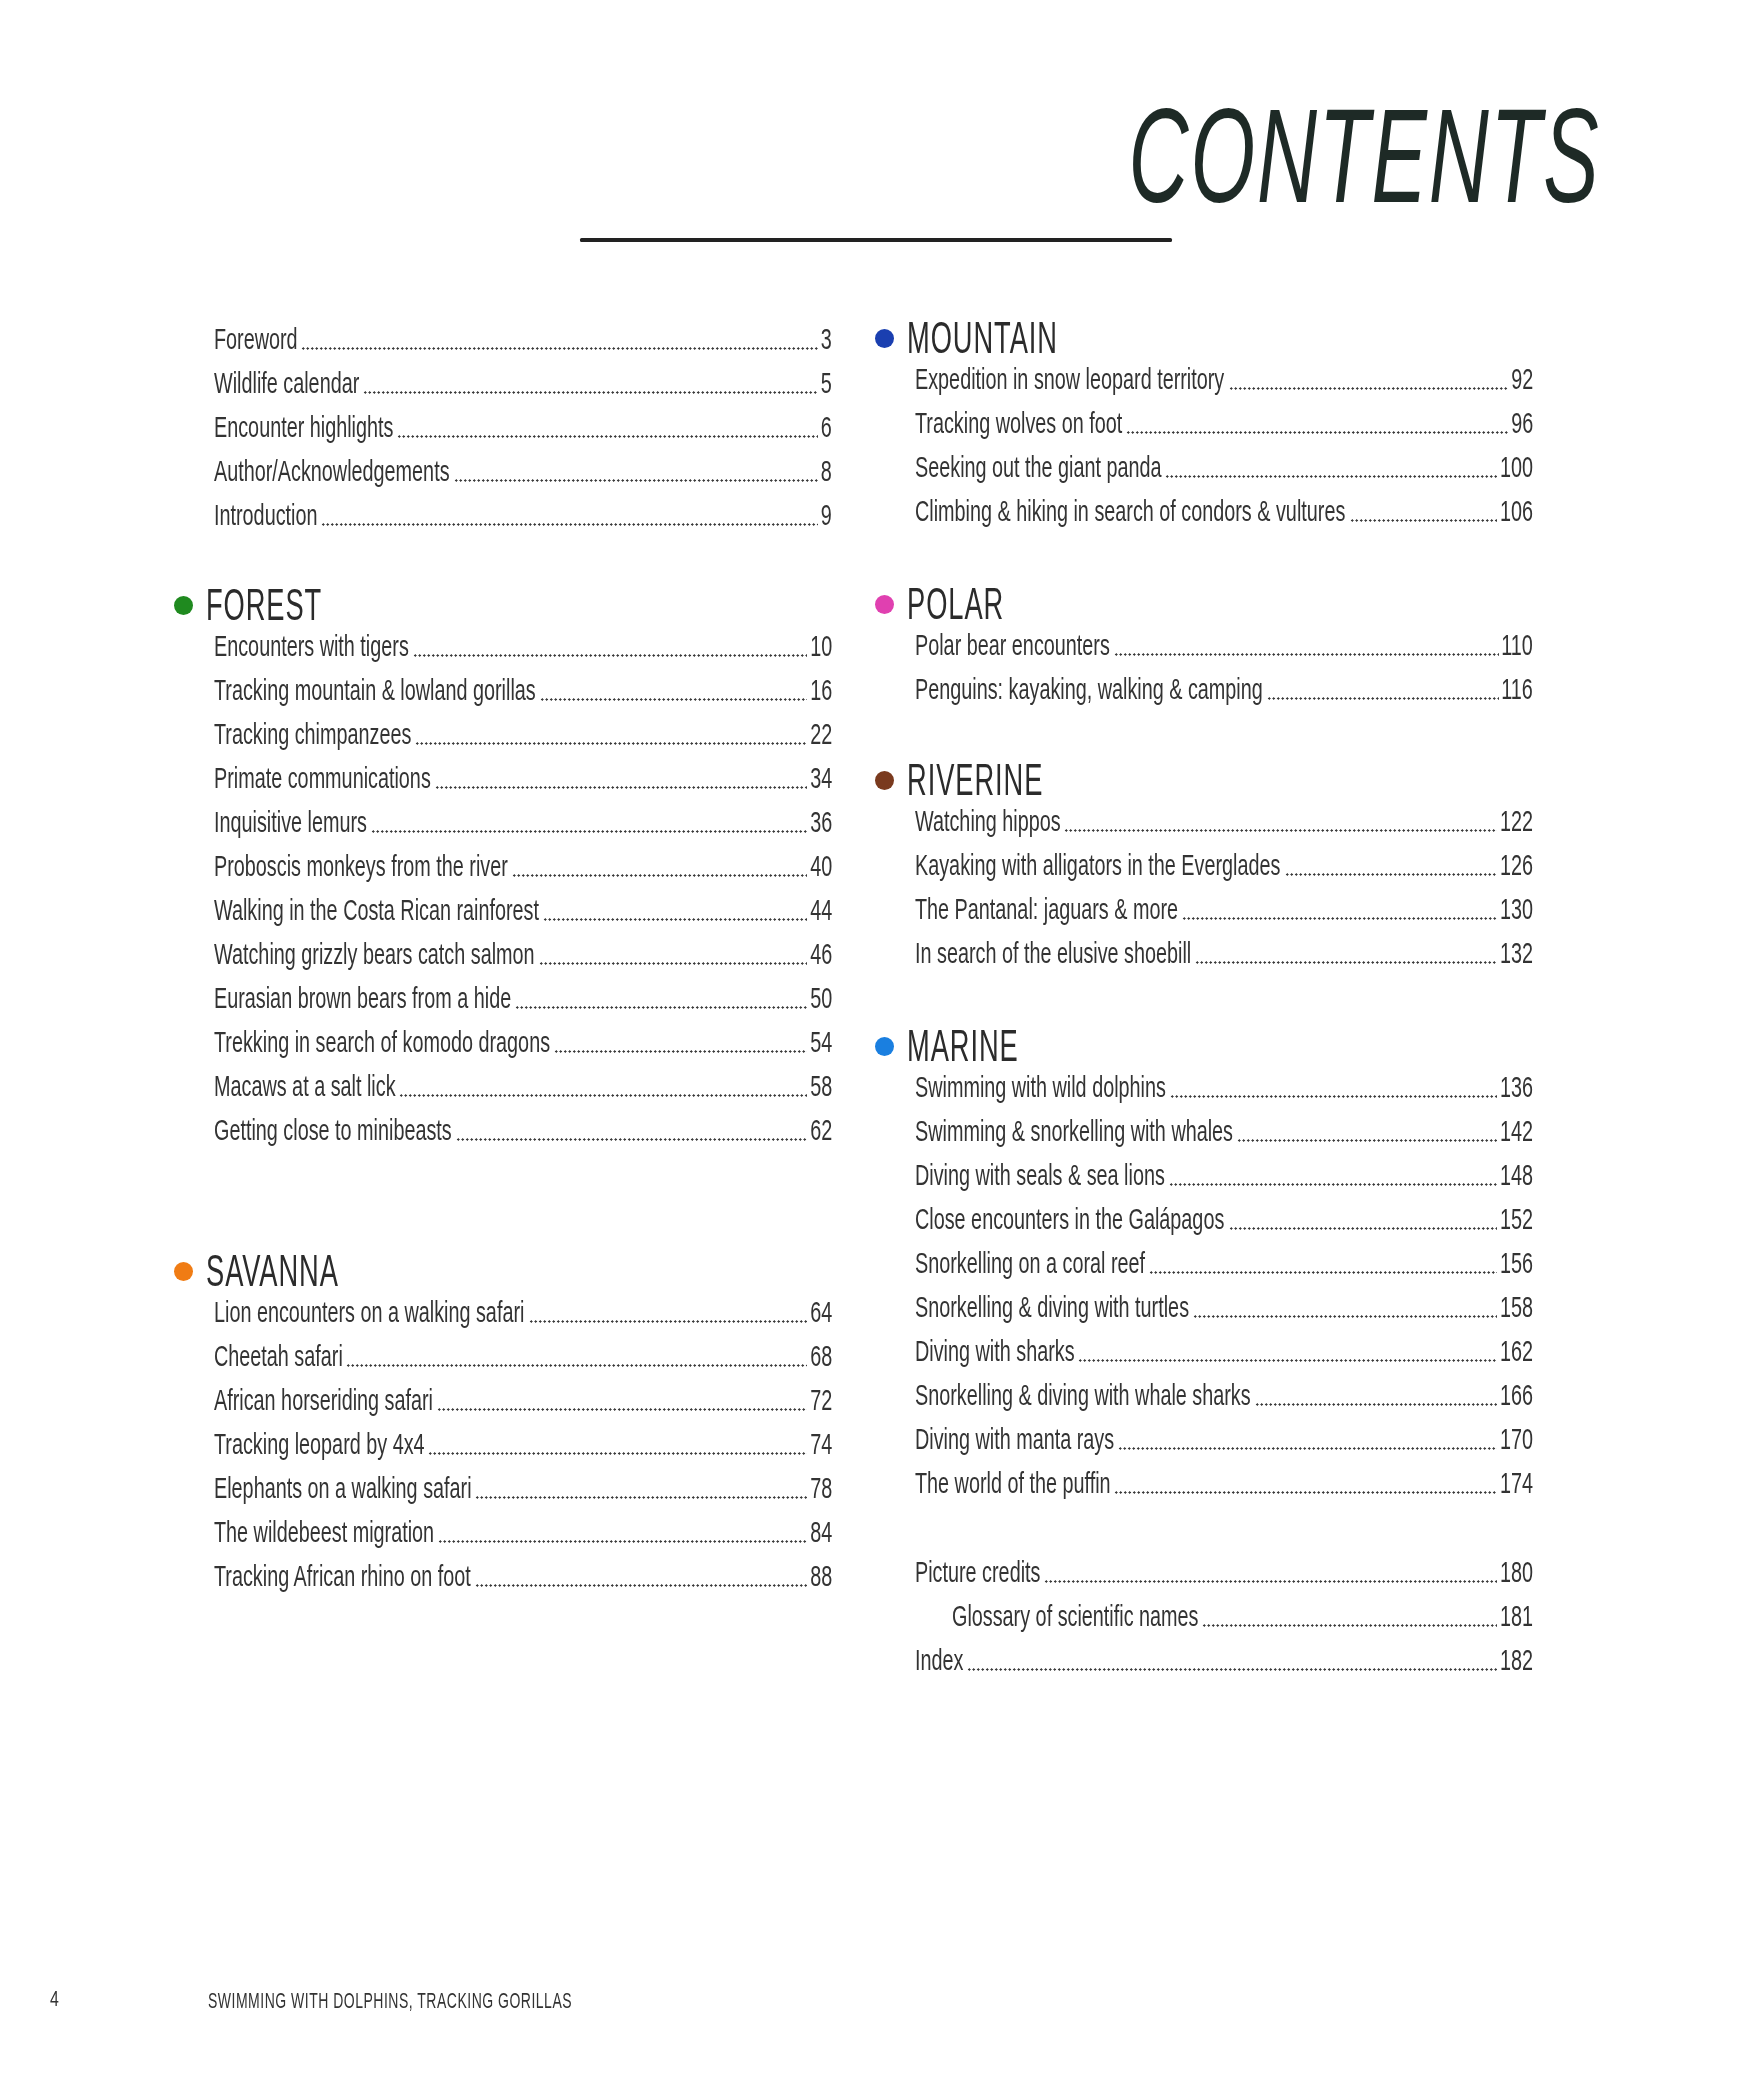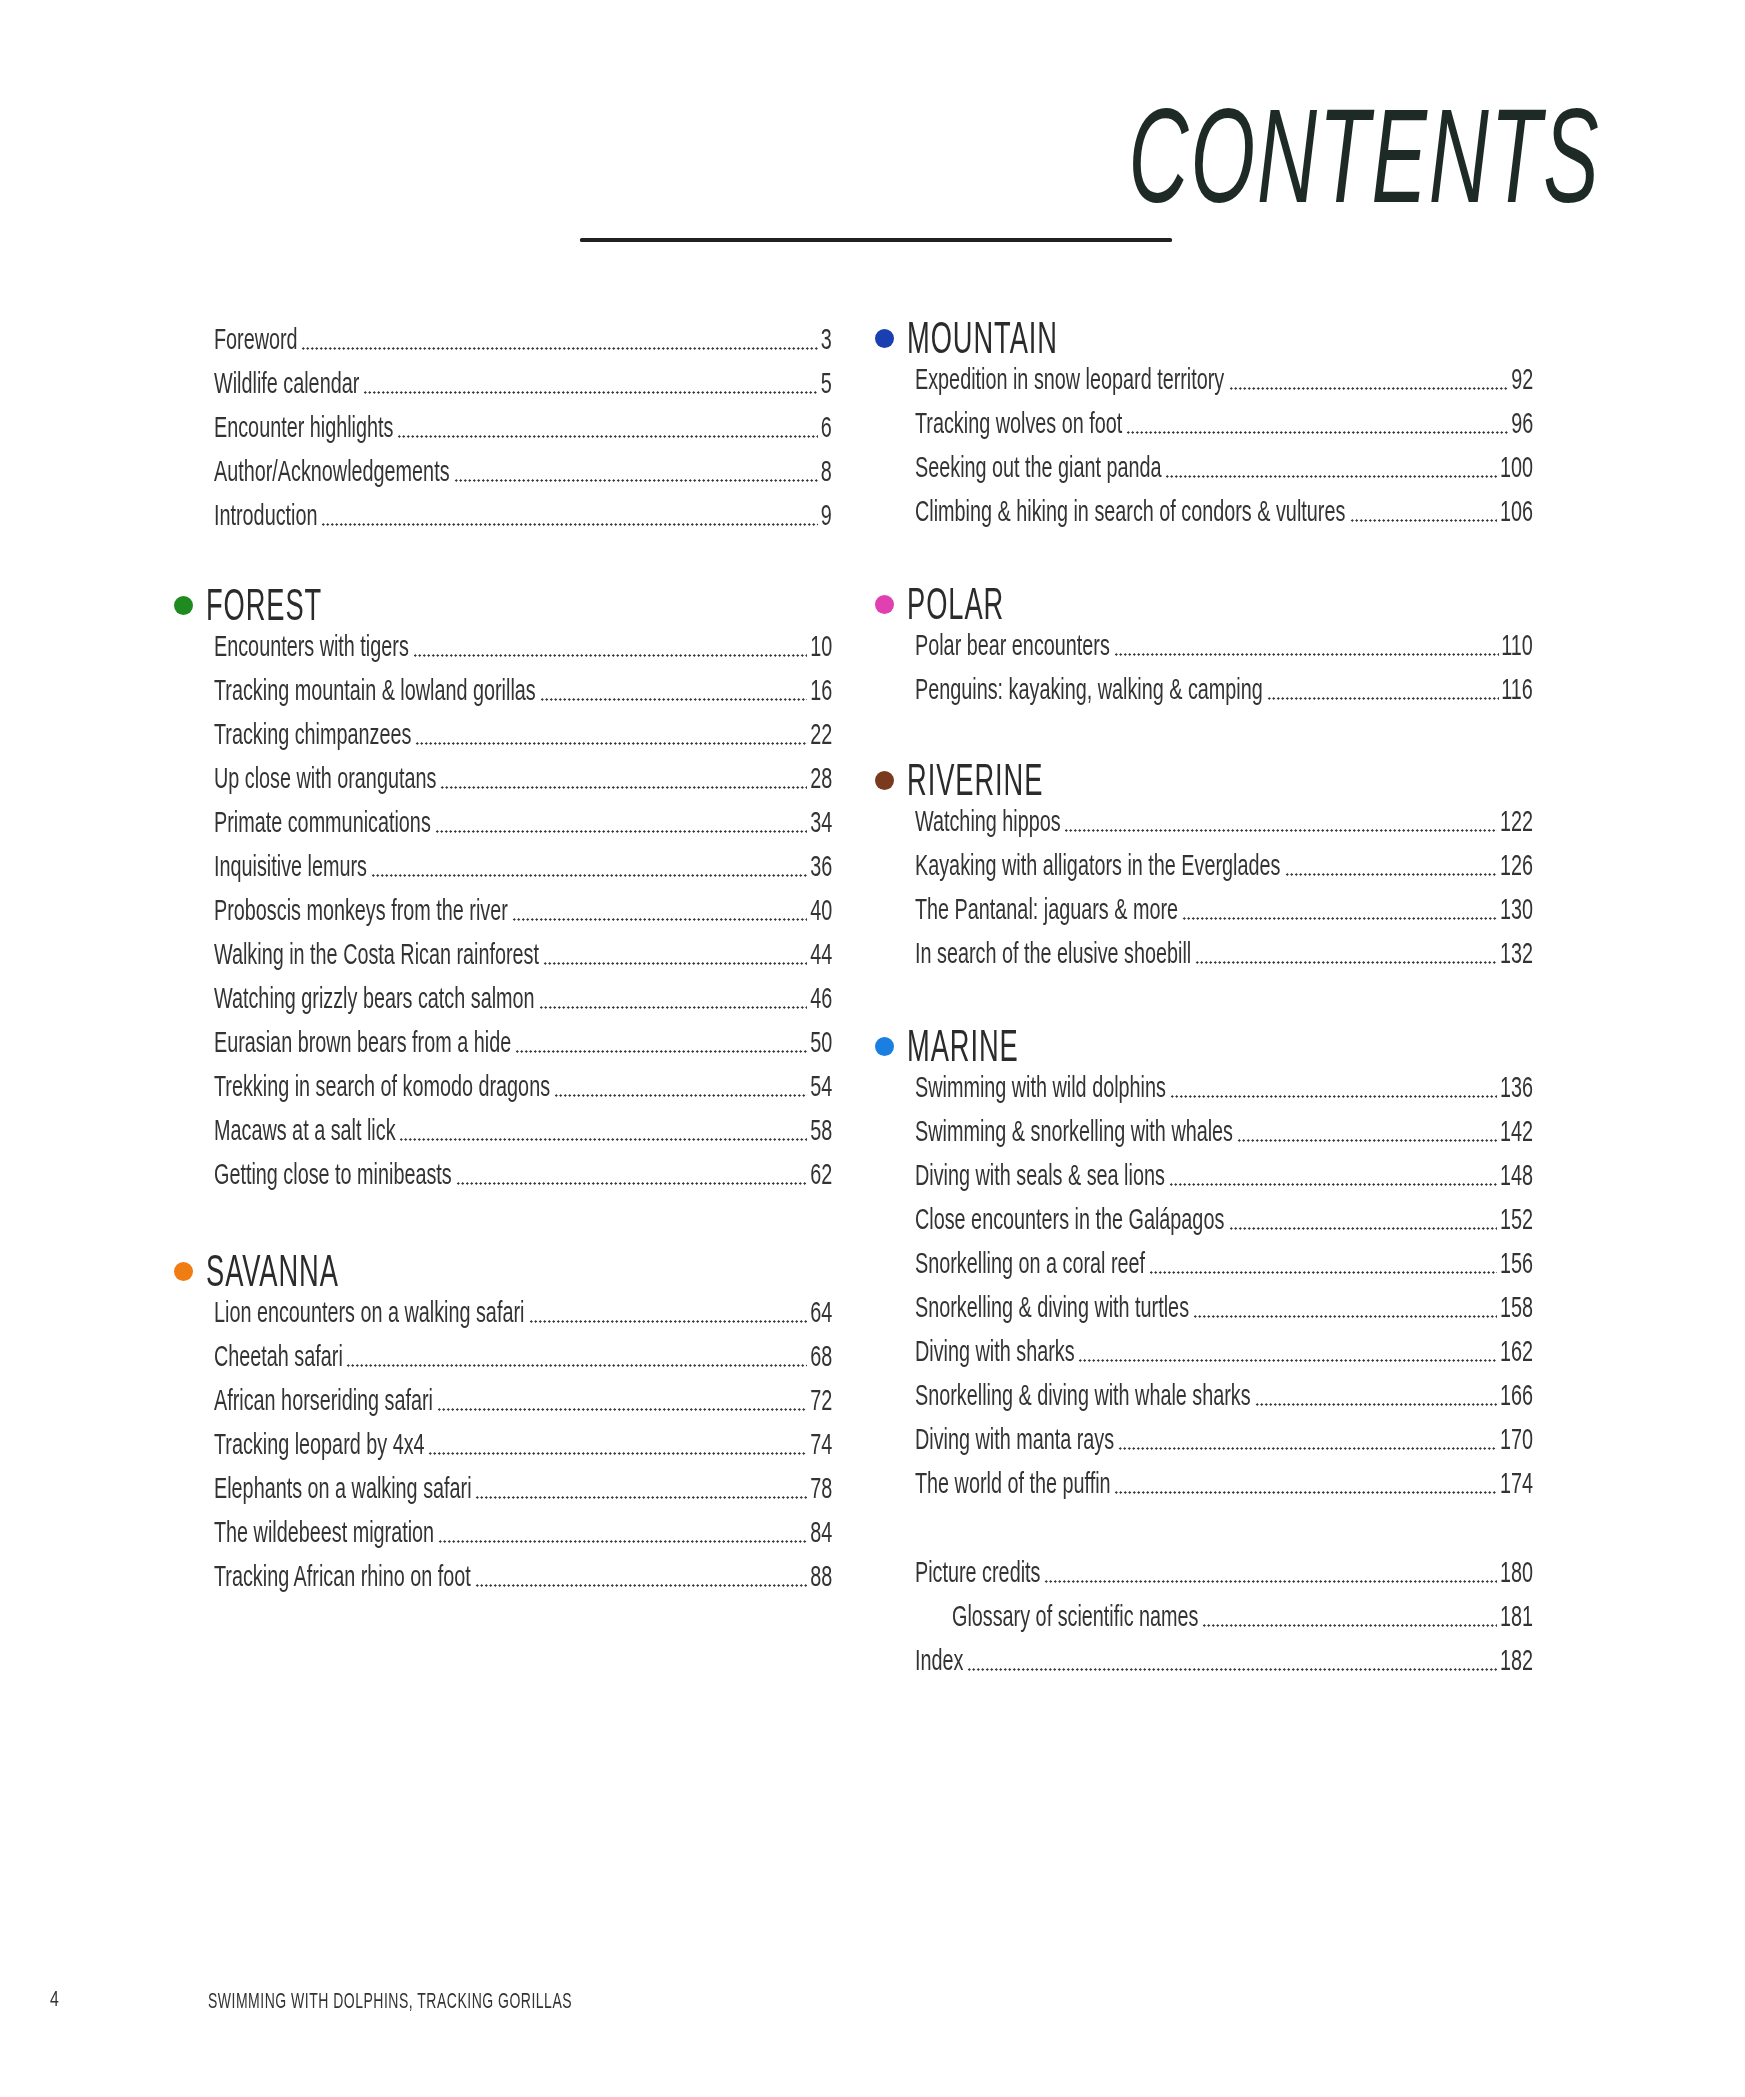--- a/index.html
+++ b/index.html
@@ -113,27 +113,20 @@
       </div>
       <div class="row">
         <div class="leader-wrap">
           <span class="text-box" style="width: 198px;"><span class="text">Tracking chimpanzees</span></span>
           <span class="dots"></span>
           <span class="page" style="margin-left: -11.5px;">22</span>
         </div>
       </div>
       <div class="row">
         <div class="leader-wrap">
-          <span class="text-box" style="width: 223px;"><span class="text">Up close with orangutans</span></span>
-          <span class="dots"></span>
-          <span class="page" style="margin-left: -11.5px;">28</span>
-        </div>
-      </div>
-      <div class="row">
-        <div class="leader-wrap">
           <span class="text-box" style="width: 218px;"><span class="text">Primate communications</span></span>
           <span class="dots"></span>
           <span class="page" style="margin-left: -11.5px;">34</span>
         </div>
       </div>
       <div class="row">
         <div class="leader-wrap">
           <span class="text-box" style="width: 154px;"><span class="text">Inquisitive lemurs</span></span>
           <span class="dots"></span>
           <span class="page" style="margin-left: -11.5px;">36</span>

